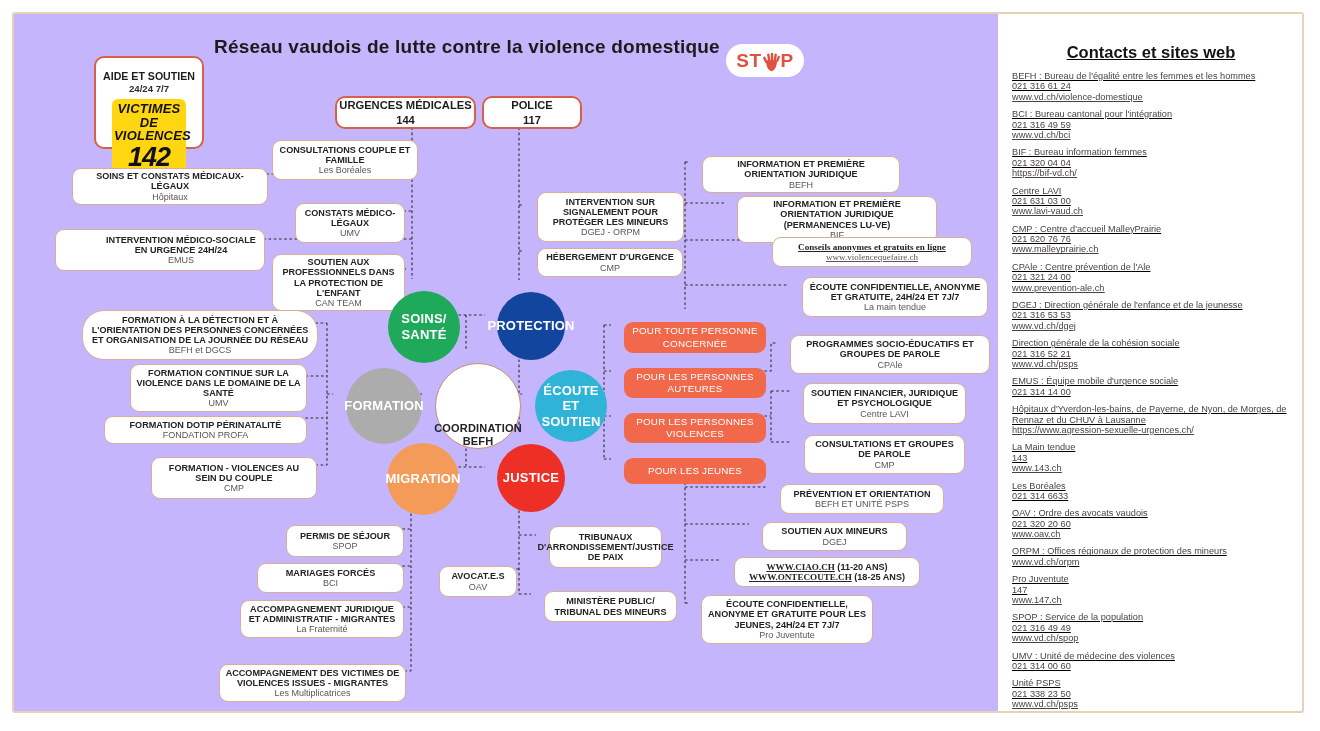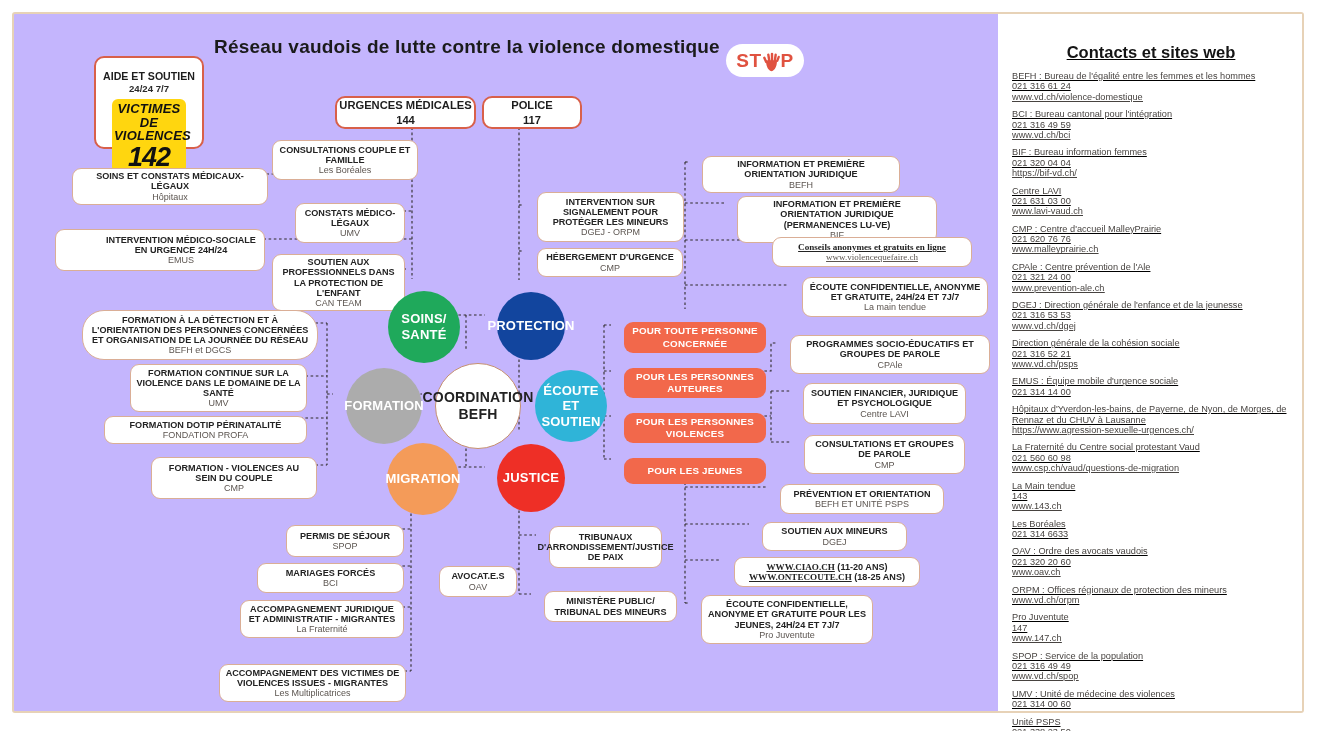--- a/index.html
+++ b/index.html
@@ -59,23 +59,23 @@
     box-sizing:border-box;display:flex;flex-direction:column;align-items:center;justify-content:center;
     text-align:center;padding:2px 5px;line-height:1.13;
   }
   .sbox .ln{font-size:9px;color:#5c5550;font-weight:normal;display:block;}
   .sbox .ln.b{font-weight:bold;color:#232323;font-size:9.1px;}
   .lk{text-decoration:underline;font-family:Liberation Serif, serif;}
   .hub{
     position:absolute;border-radius:50%;display:flex;align-items:center;justify-content:center;
     text-align:center;color:#fff;font-weight:bold;font-size:13px;line-height:1.2;letter-spacing:.2px;
   }
-  .hub.light{color:#222;border:1.5px solid #C6906F;box-sizing:border-box;font-size:14px;}
+  .hub.light{color:#222;border:1.5px solid #C6906F;box-sizing:border-box;font-size:11px;align-items:flex-end;}
   .abox{
-    position:absolute;border-radius:9px;color:#fff;font-weight:bold;font-size:9.8px;
+    position:absolute;border-radius:9px;color:#fff;font-weight:normal;font-size:9.8px;
     display:flex;align-items:center;justify-content:center;text-align:center;
     line-height:1.25;box-sizing:border-box;padding:2px 8px;letter-spacing:.2px;
   }
   svg.wires{position:absolute;left:0;top:0;pointer-events:none;}
 </style>
 </head>
 <body>
 
 <div class="panel">
 
@@ -365,25 +365,20 @@
         </div>
         <div class="contact">
           <span class="c-ln">EMUS : Équipe mobile d'urgence sociale</span>
           <span class="c-ln">021 314 14 00</span>
         </div>
         <div class="contact">
           <span class="c-ln">Hôpitaux d'Yverdon-les-bains, de Payerne, de Nyon, de Morges, de Rennaz et du CHUV à Lausanne</span>
           <span class="c-ln c-link">https://www.agression-sexuelle-urgences.ch/</span>
         </div>
         <div class="contact">
-          <span class="c-ln">La Fraternité du Centre social protestant Vaud</span>
-          <span class="c-ln">021 560 60 98</span>
-          <span class="c-ln c-link">www.csp.ch/vaud/questions-de-migration</span>
-        </div>
-        <div class="contact">
           <span class="c-ln">La Main tendue</span>
           <span class="c-ln">143</span>
           <span class="c-ln c-link">www.143.ch</span>
         </div>
         <div class="contact">
           <span class="c-ln">Les Boréales</span>
           <span class="c-ln">021 314 6633</span>
         </div>
         <div class="contact">
           <span class="c-ln">OAV : Ordre des avocats vaudois</span>

